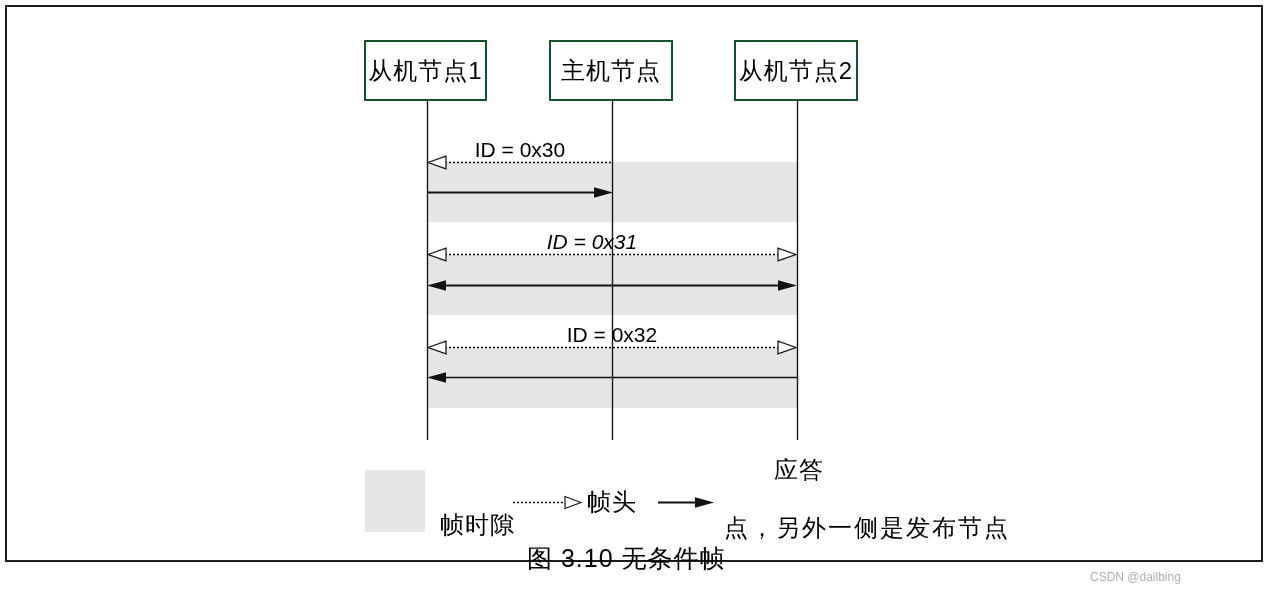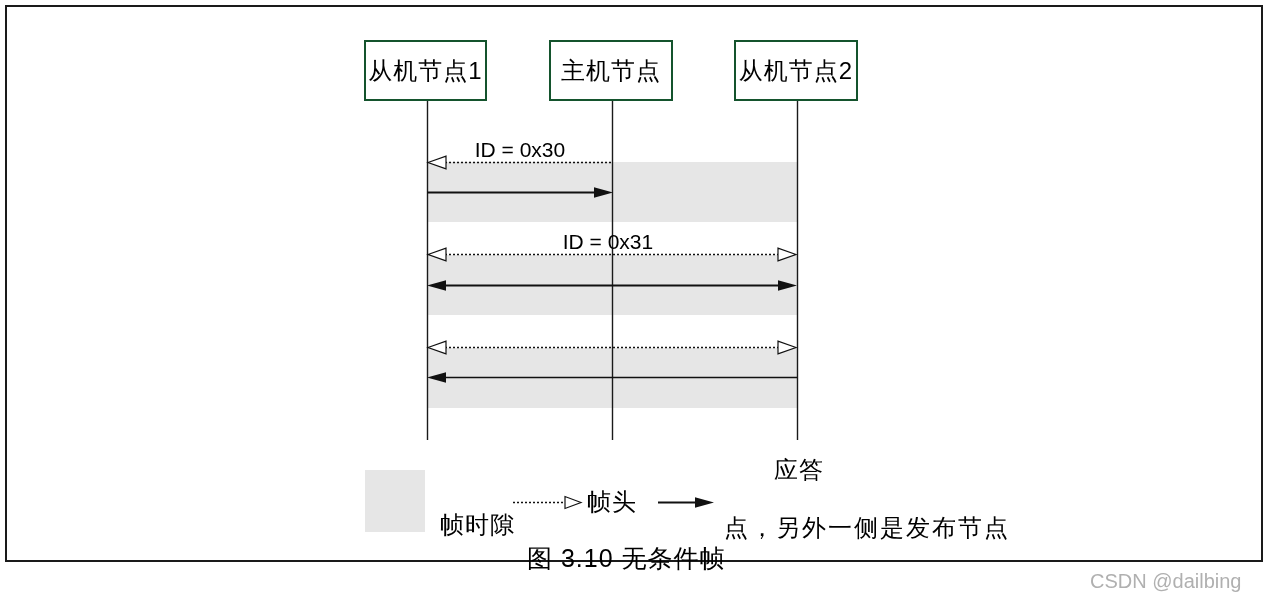--- a/index.html
+++ b/index.html
@@ -50,21 +50,21 @@
   .node-box.master { left: 549px; width: 120px; }
   .node-box.slave2 { left: 734px; width: 120px; text-align: right; }
   .id-label {
     position: absolute;
     font-size: 21px;
     text-align: center;
     white-space: nowrap;
     z-index: 4;
   }
   .id-label.f0 { left: 427px; width: 186px; top: 138px; }
-  .id-label.f1 { left: 423px; width: 370px; top: 230px; }
+  .id-label.f1 { left: 407px; width: 370px; top: 230px; font-style: italic; }
   .id-label.f2 { left: 427px; width: 370px; top: 323px; }
   .legend-text {
     position: absolute;
     font-size: 24px;
     letter-spacing: 1px;
     white-space: nowrap;
     z-index: 4;
   }
   .legend-slot-label   { left: 440px; top: 486px; margin-top: 23px; }
   .legend-header-label { left: 587px; top: 486px; }
@@ -77,21 +77,21 @@
     top: 542px;
     font-size: 25px;
     letter-spacing: 1px;
     white-space: nowrap;
     z-index: 4;
   }
   .watermark {
     position: absolute;
     left: 1090px;
     top: 570px;
-    font-size: 20px;
+    font-size: 12px;
     color: #b0b0b0;
     white-space: nowrap;
     z-index: 4;
   }
 </style>
 </head>
 <body>
 
 <div class="canvas">
 
@@ -140,20 +140,21 @@
   </div>
   <div class="node-box master">
     <span>主机节点</span>
   </div>
   <div class="node-box slave2">
     <span>从机节点2</span>
   </div>
 
   <div class="id-label f0">ID = 0x30</div>
   <div class="id-label f1">ID = 0x31</div>
+  <div class="id-label f2">ID = 0x32</div>
 
   <div class="legend-text legend-slot-label">帧时隙</div>
   <div class="legend-text legend-header-label">帧头</div>
   <div class="legend-text legend-resp-title">应答</div>
   <div class="legend-text legend-resp-line2">点，另外一侧是发布节点</div>
 
   <div class="caption">图 3.10 无条件帧</div>
   <div class="watermark">CSDN @dailbing</div>
 
 </div>

